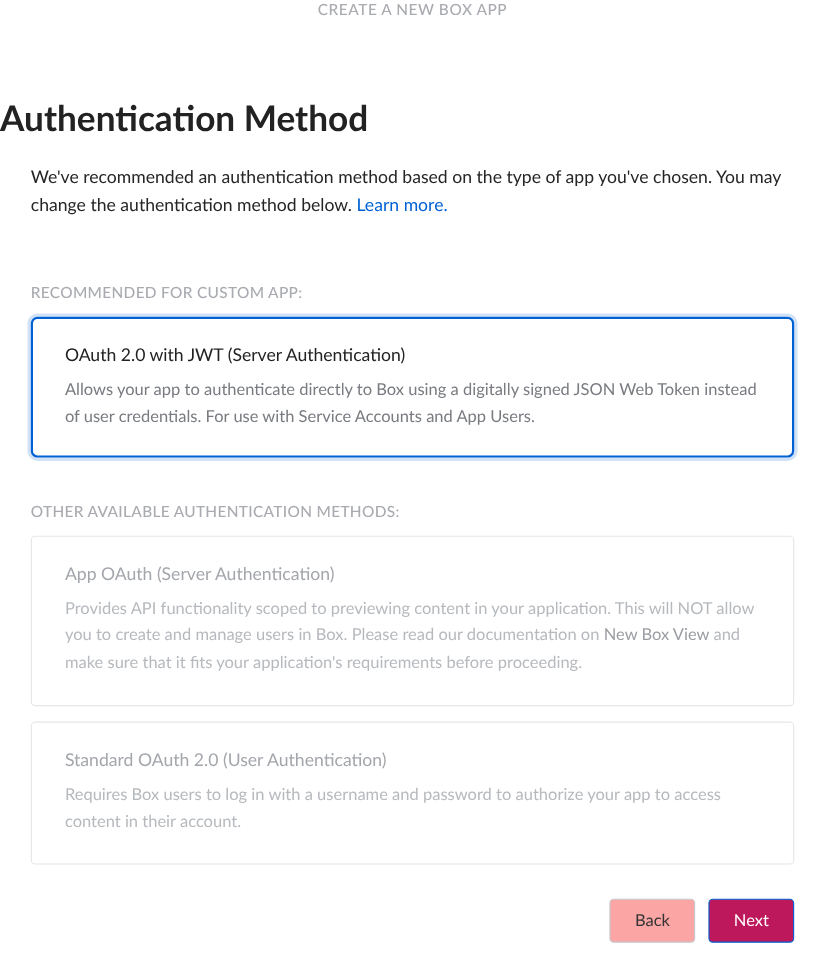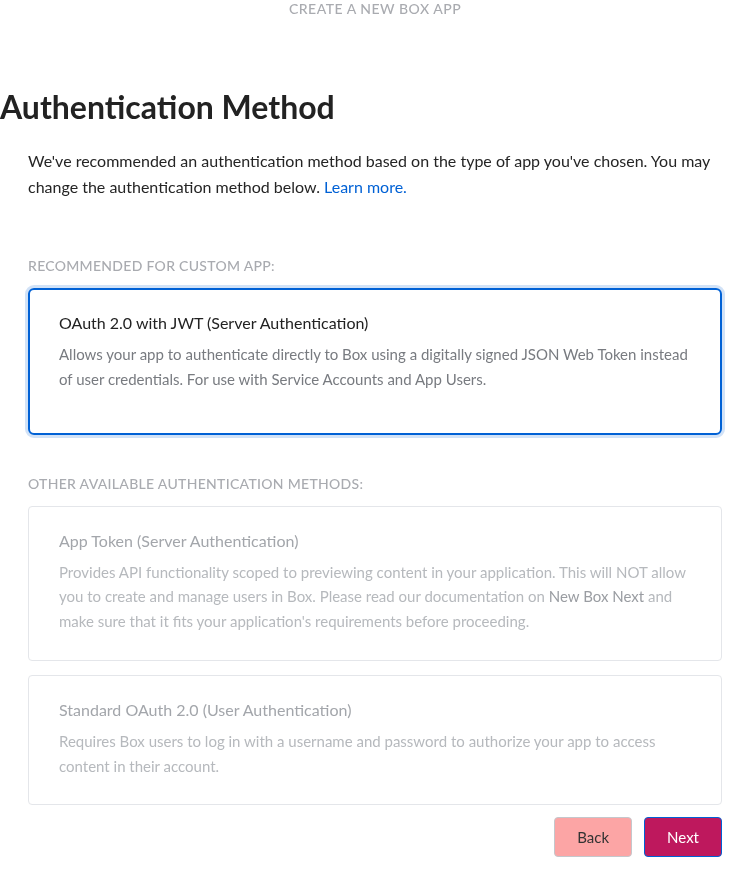--- a/index.html
+++ b/index.html
@@ -55,21 +55,21 @@
       border: 1px solid #e4e6ea;
       border-radius: 4px;
       padding: 24px 30px 26px 30px;
       cursor: pointer;
     }
     .option-card.selected {
       border: 2px solid #0061d5;
       outline: 3px solid rgba(0, 97, 213, 0.18);
       outline-offset: 0;
       border-radius: 6px;
-      padding: 23px 29px 41px 29px;
+      padding: 23px 29px 22px 29px;
     }
     .option-title {
       font-size: 16px;
       font-weight: 400;
       color: #222;
       margin-bottom: 10px;
     }
     .option-desc {
       font-size: 15px;
       line-height: 1.65;
@@ -123,22 +123,22 @@
 <div class="section-label">RECOMMENDED FOR CUSTOM APP:</div>
 
 <div class="option-card selected">
   <div class="option-title">OAuth 2.0 with JWT (Server Authentication)</div>
   <div class="option-desc">Allows your app to authenticate directly to Box using a digitally signed JSON Web Token instead of user credentials. For use with Service Accounts and App Users.</div>
 </div>
 
 <div class="section-label other">OTHER AVAILABLE AUTHENTICATION METHODS:</div>
 
 <div class="option-card disabled">
-  <div class="option-title">App Token (Server Authentication)</div>
-  <div class="option-desc"><span>Provides API functionality scoped to previewing content in your application. This will NOT allow you to create and manage users in Box. Please read our documentation on </span><span class="strong">New Box Next</span><span> and make sure that it fits your application's requirements before proceeding.</span></div>
+  <div class="option-title">App OAuth (Server Authentication)</div>
+  <div class="option-desc"><span>Provides API functionality scoped to previewing content in your application. This will NOT allow you to create and manage users in Box. Please read our documentation on </span><span class="strong">New Box View</span><span> and make sure that it fits your application's requirements before proceeding.</span></div>
 </div>
 
 <div class="option-card disabled">
   <div class="option-title">Standard OAuth 2.0 (User Authentication)</div>
   <div class="option-desc">Requires Box users to log in with a username and password to authorize your app to access content in their account.</div>
 </div>
 
 <div class="footer">
   <button class="btn btn-back">Back</button>
   <button class="btn btn-next">Next</button>

